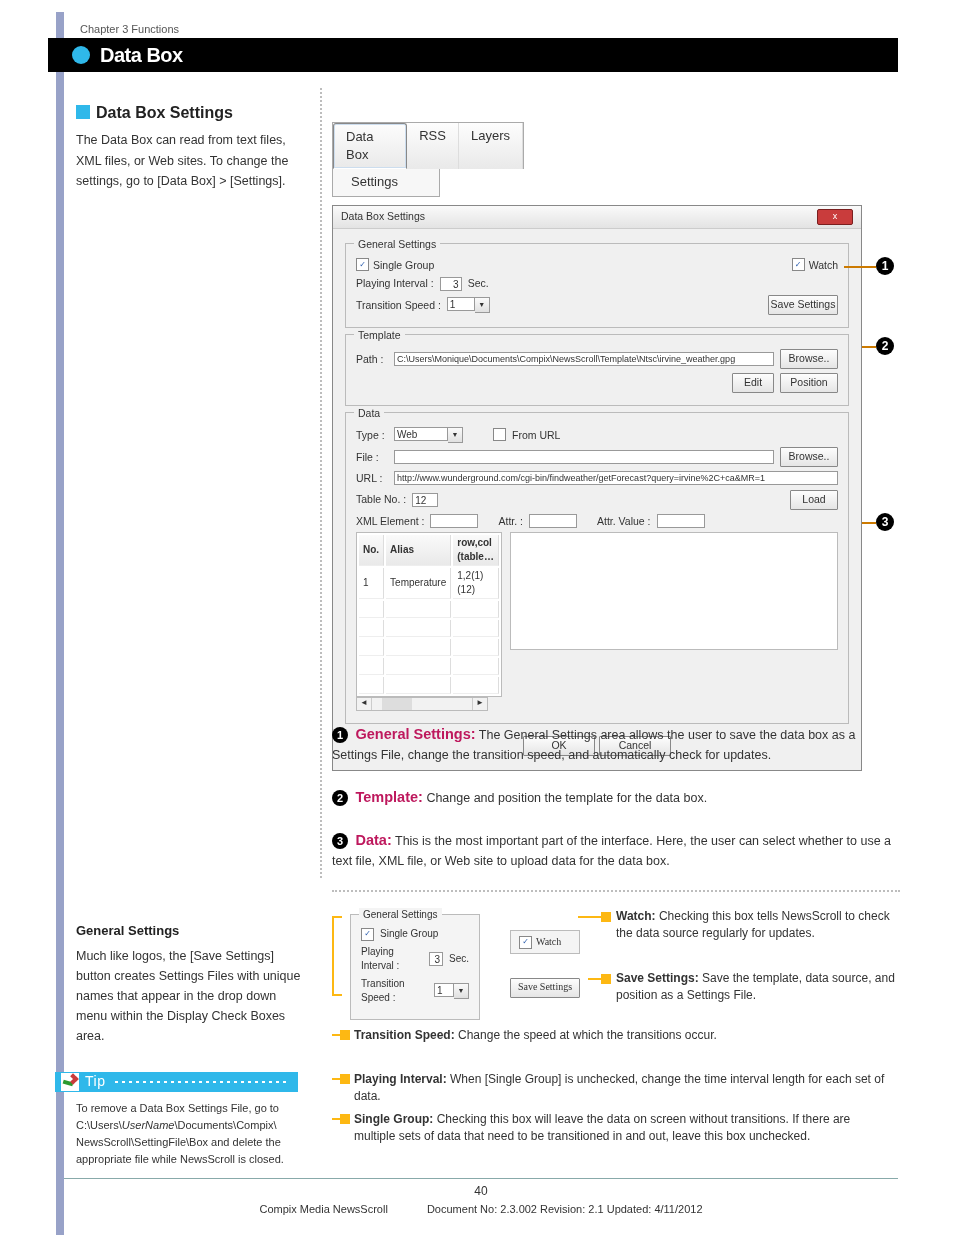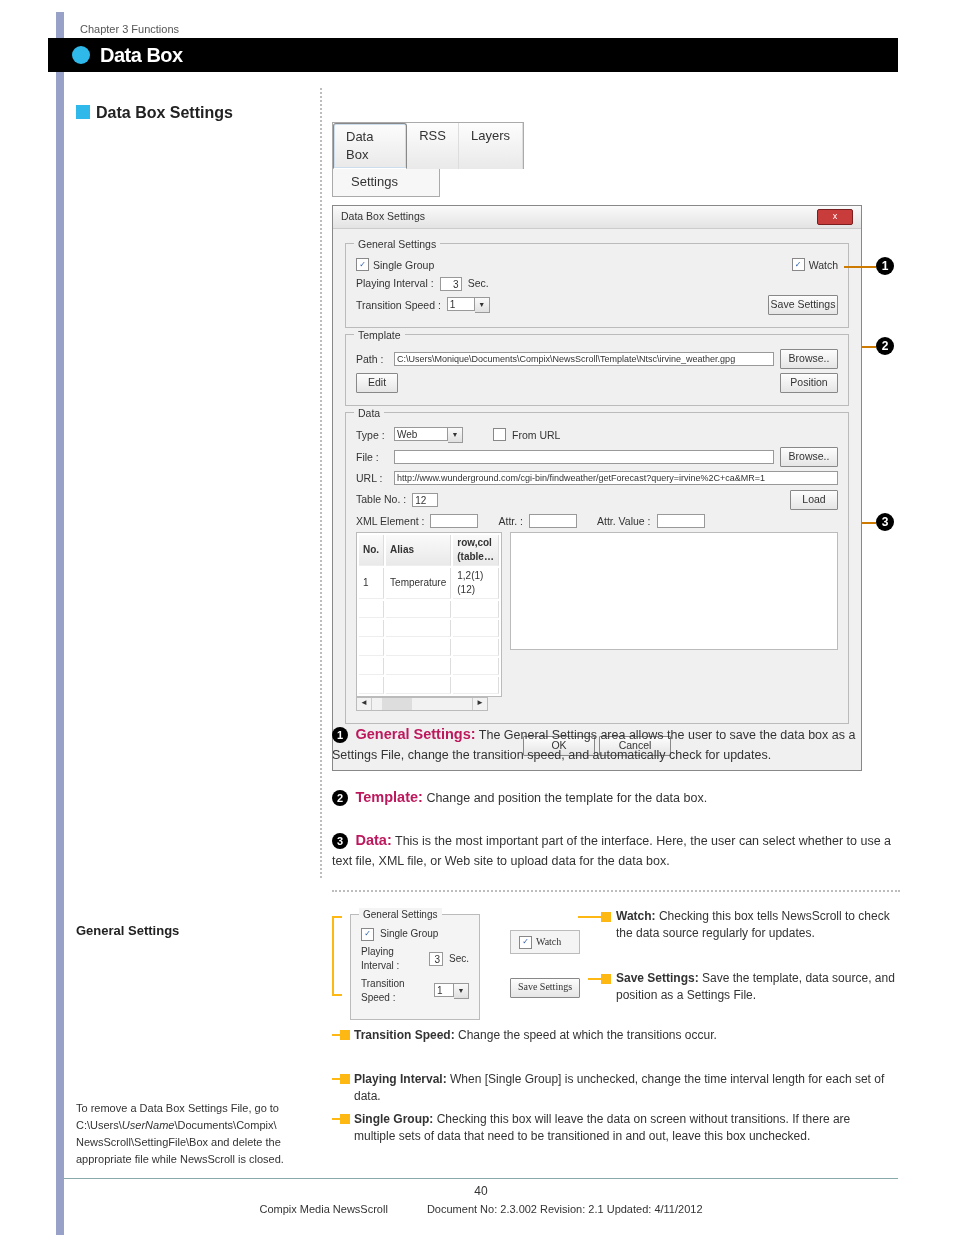--- a/index.html
+++ b/index.html
@@ -78,20 +78,21 @@
   <div class="chapter">Chapter 3 Functions</div>
 
   <div class="titlebar">
     <span class="bullet"></span>
     <span class="ttl">Data Box</span>
   </div>
 
   <div class="subtitle">
     <span class="sq"></span><span>Data Box Settings</span>
   </div>
+  <div class="intro">The Data Box can read from text files, XML files, or Web sites. To change the settings, go to [Data Box] &gt; [Settings].</div>
 
   <div class="vdots"></div>
 
   <div class="screenshot">
     <div class="tabs">
       <div class="tab active">Data Box</div>
       <div class="tab">RSS</div>
       <div class="tab">Layers</div>
     </div>
     <div class="subtab">Settings</div>
@@ -132,21 +133,21 @@
           </div>
         </div>
 
         <div class="fieldset">
           <span class="legend">Template</span>
           <div class="row">
             <span class="lbl" style="min-width:32px">Path :</span>
             <span class="inpt" style="flex:1;font-size:9px;white-space:nowrap;overflow:hidden">C:\Users\Monique\Documents\Compix\NewsScroll\Template\Ntsc\irvine_weather.gpg</span>
             <span class="btn">Browse..</span>
           </div>
-          <div class="row" style="justify-content:space-between">
+          <div class="row" style="justify-content:flex-end">
             <span class="btn" style="min-width:40px">Edit</span>
             <span class="btn">Position</span>
           </div>
         </div>
 
         <div class="fieldset">
           <span class="legend">Data</span>
           <div class="row">
             <span class="lbl" style="min-width:32px">Type :</span>
             <span class="dd">
@@ -260,22 +261,28 @@
   </div>
   <div class="desc" style="top:818px">
     <span class="num">3</span>
     <span class="dh">Data:</span><span> This is the most important part of the interface. Here, the user can select whether to use a text file, XML file, or Web site to upload data for the data box.</span>
   </div>
 
   <div class="hdots" style="top:878px"></div>
 
   <div class="gs-head" style="top:910px">
     <h4>General Settings</h4>
-  </div>
-
+    <div style="font-size:12.5px;line-height:1.6">Much like logos, the [Save Settings] button creates Settings Files with unique names that appear in the drop down menu within the Display Check Boxes area.</div>
+  </div>
+
+  <div class="tipbar" style="top:1060px">
+    <span class="tipicon"></span>
+    <span class="tip-lbl">Tip</span>
+    <span class="dots"></span>
+  </div>
   <div class="tiptext" style="top:1088px">
     <span>To remove a Data Box Settings File, go to C:\Users\</span><i>UserName</i><span>\Documents\Compix\ NewsScroll\SettingFile\Box and delete the appropriate file while NewsScroll is closed.</span>
   </div>
 
   <div class="mini" style="left:350px;top:902px">
     <div class="panel">
       <span class="legend">General Settings</span>
       <div class="row">
           <span class="chk">✓</span>
           <span>Single Group</span>

